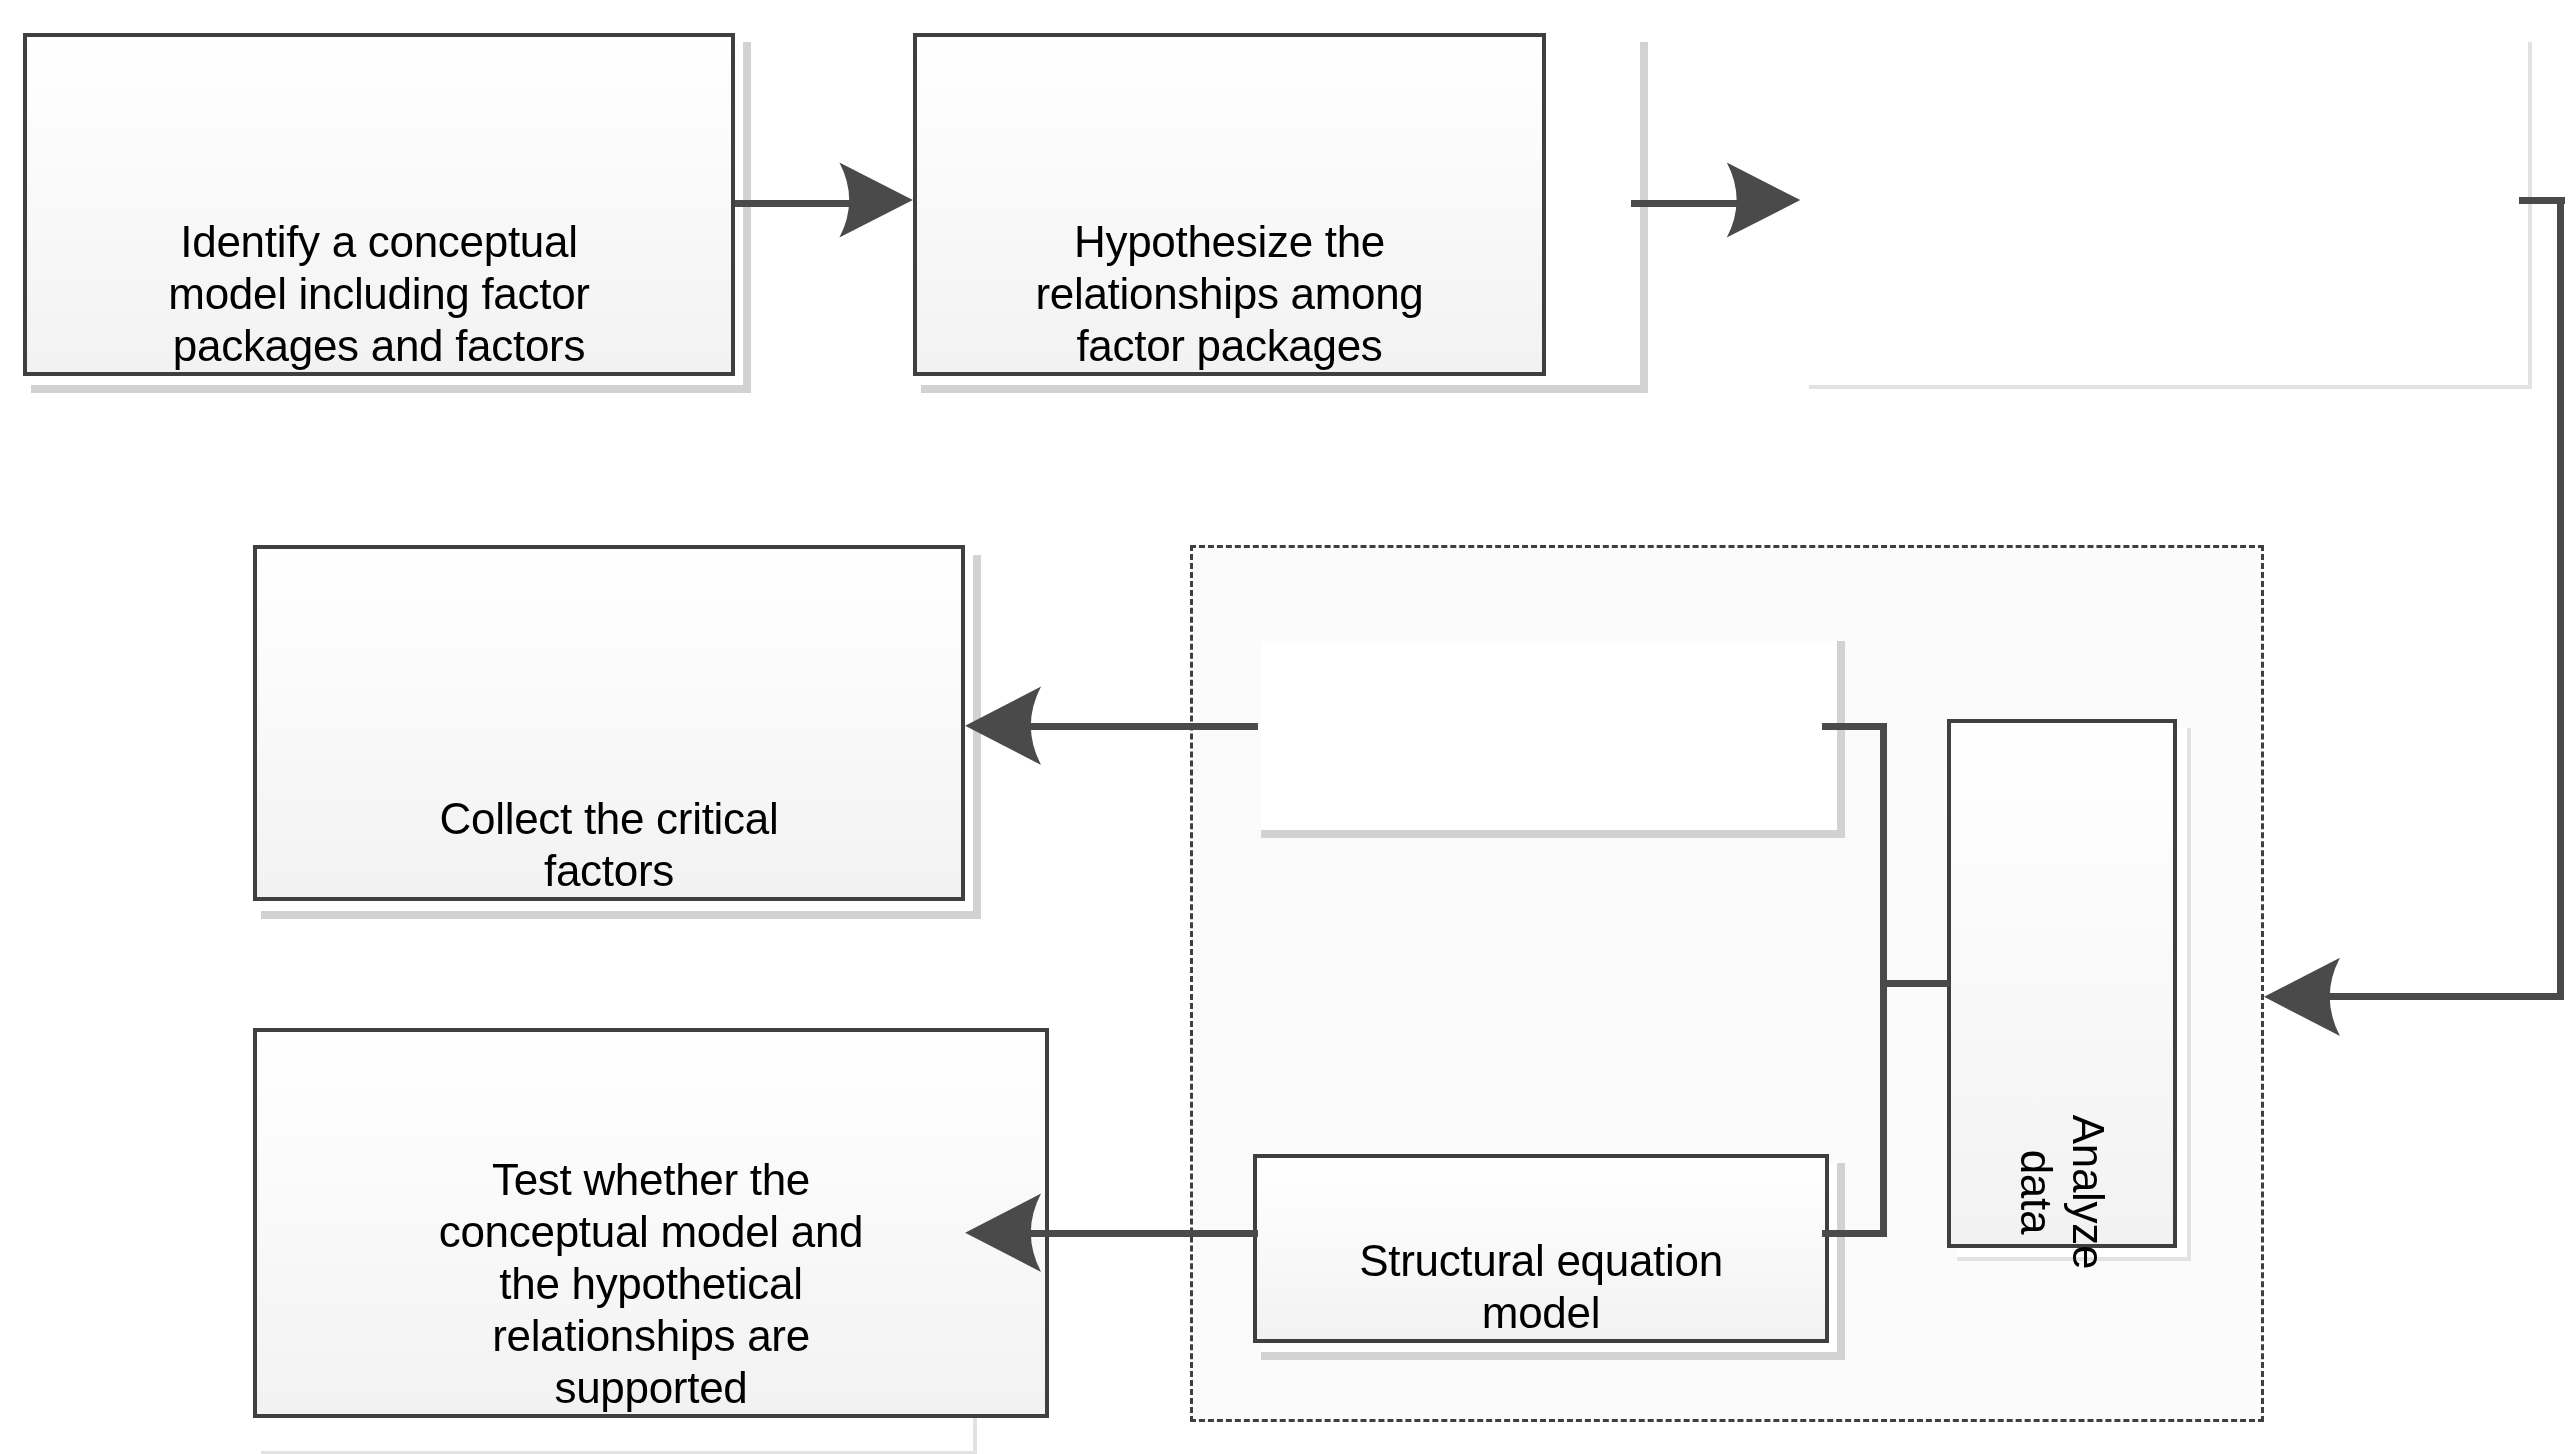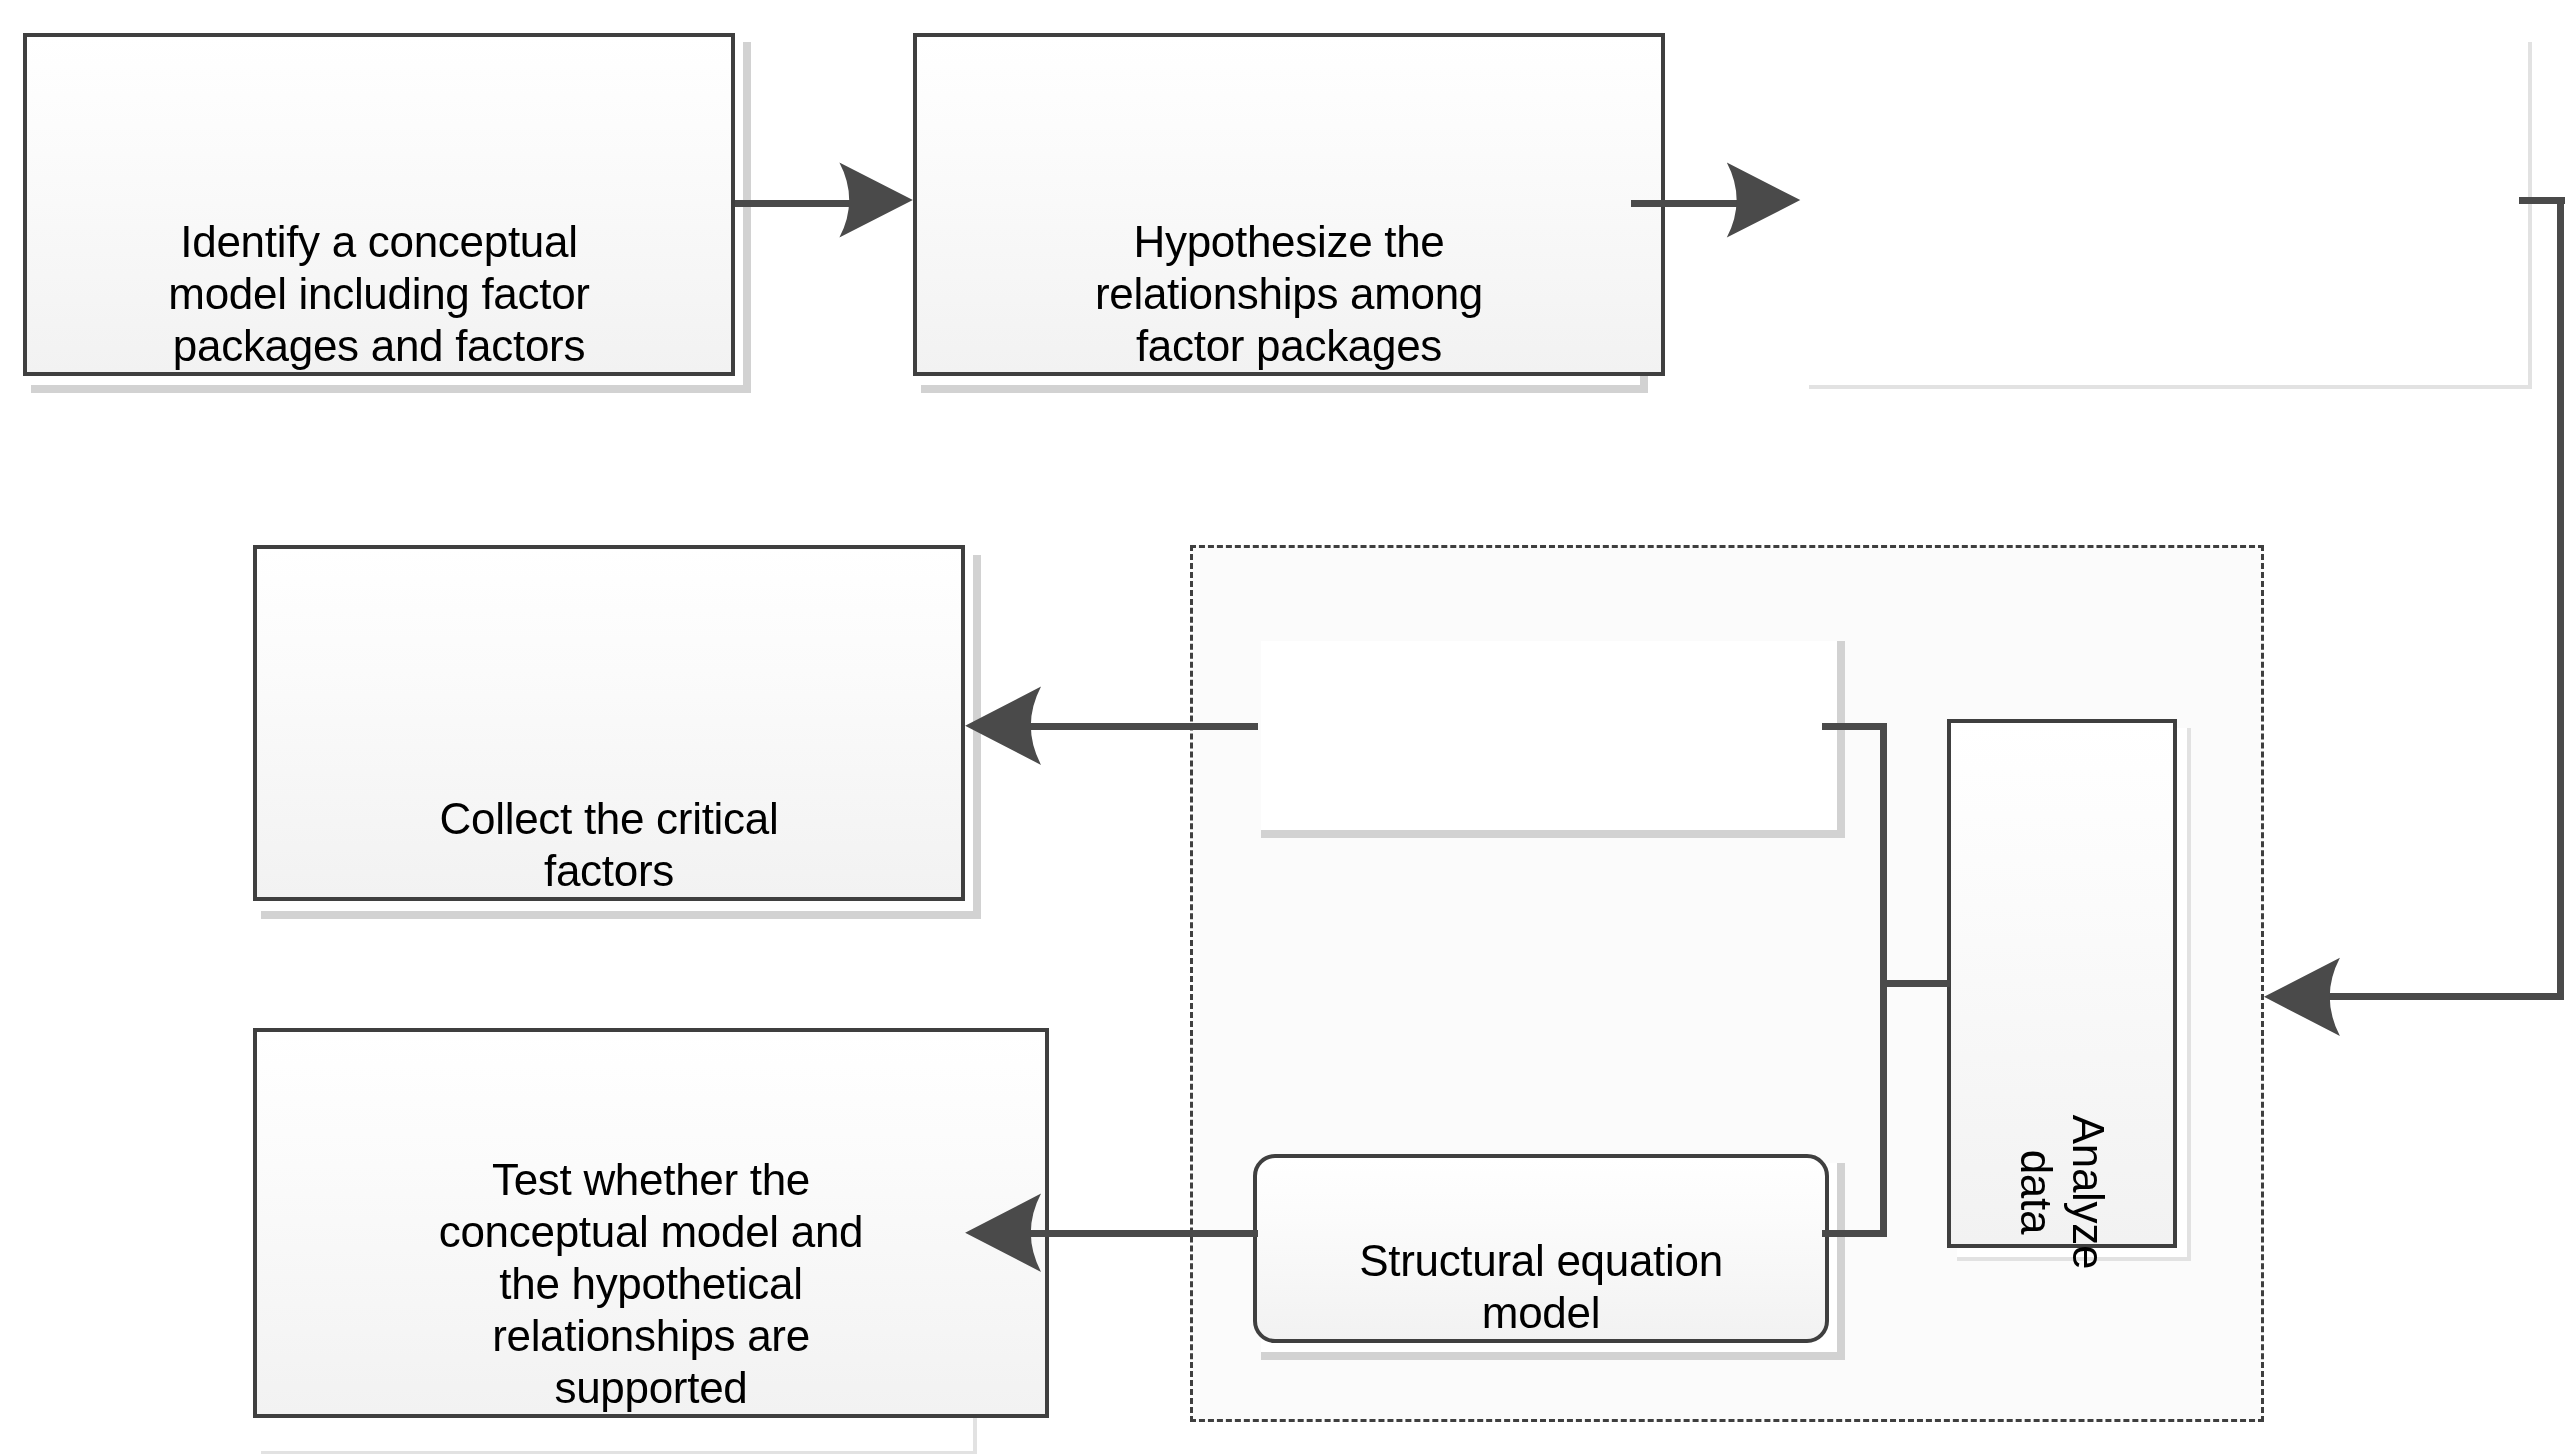--- a/index.html
+++ b/index.html
@@ -128,42 +128,42 @@
 
     <path d="M 1182,1510 L 1275,1462 Q 1250,1510 1275,1558 Z" fill="#4a4a4a"></path>
   </svg>
 
   <div class="pbox" style="left:23px; top:33px; width:712px; height:343px;">
     <span class="lbl">Identify a conceptual
 model including factor
 packages and factors</span>
   </div>
 
-  <div class="pbox" style="left:913px; top:33px; width:752px; height:343px;">
+  <div class="pbox" style="left:913px; top:33px; width:633px; height:343px;">
     <span class="lbl">Hypothesize the
 relationships among
 factor packages</span>
   </div>
 
 
   <div class="pbox" style="left:253px; top:545px; width:712px; height:356px;">
     <span class="lbl">Collect the critical
 factors</span>
   </div>
 
   <div class="pbox" style="left:253px; top:1028px; width:796px; height:390px;">
     <span class="lbl">Test whether the
 conceptual model and
 the hypothetical
 relationships are
 supported</span>
   </div>
 
 
-  <div class="pbox" style="left:1253px; top:1154px; width:576px; height:189px;border-radius:22px;">
+  <div class="pbox" style="left:1253px; top:1154px; width:576px; height:189px;">
     <span class="lbl">Structural equation
 model</span>
   </div>
 
   <div class="pbox" style="left:1947px; top:719px; width:230px; height:529px;">
     <span class="lbl vlabel">Analyze data</span>
   </div>
 
 </div>
 

